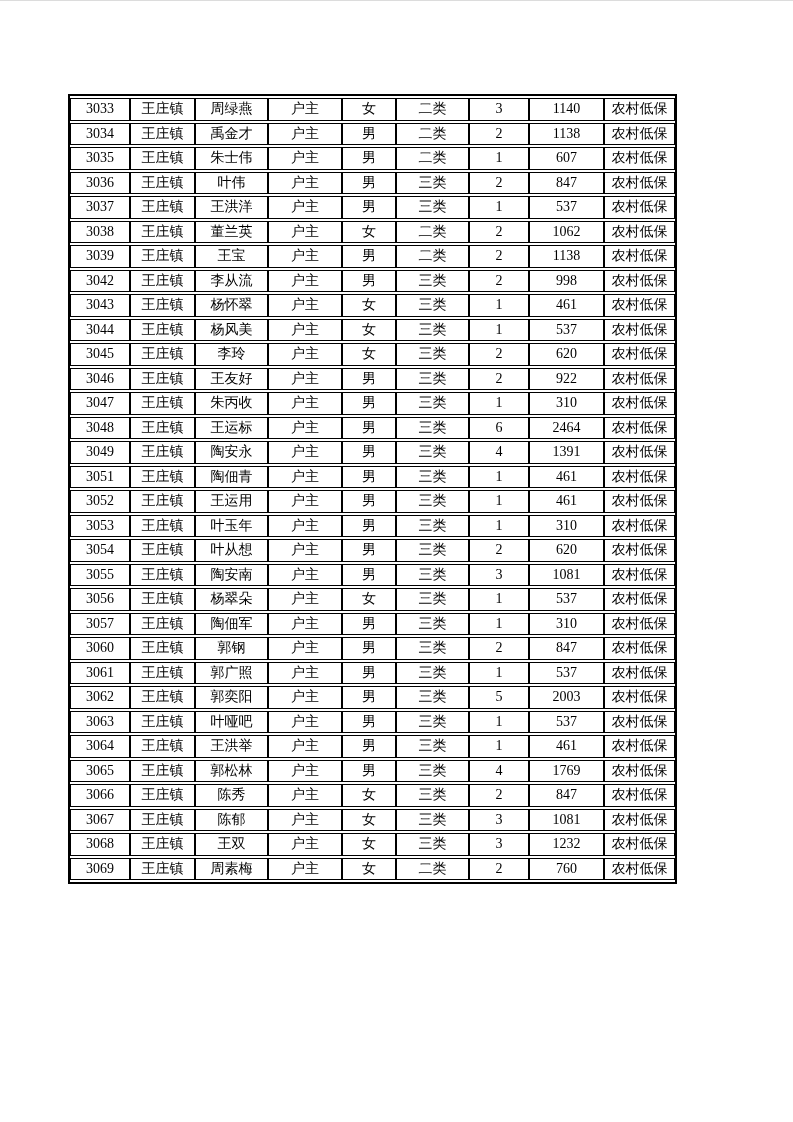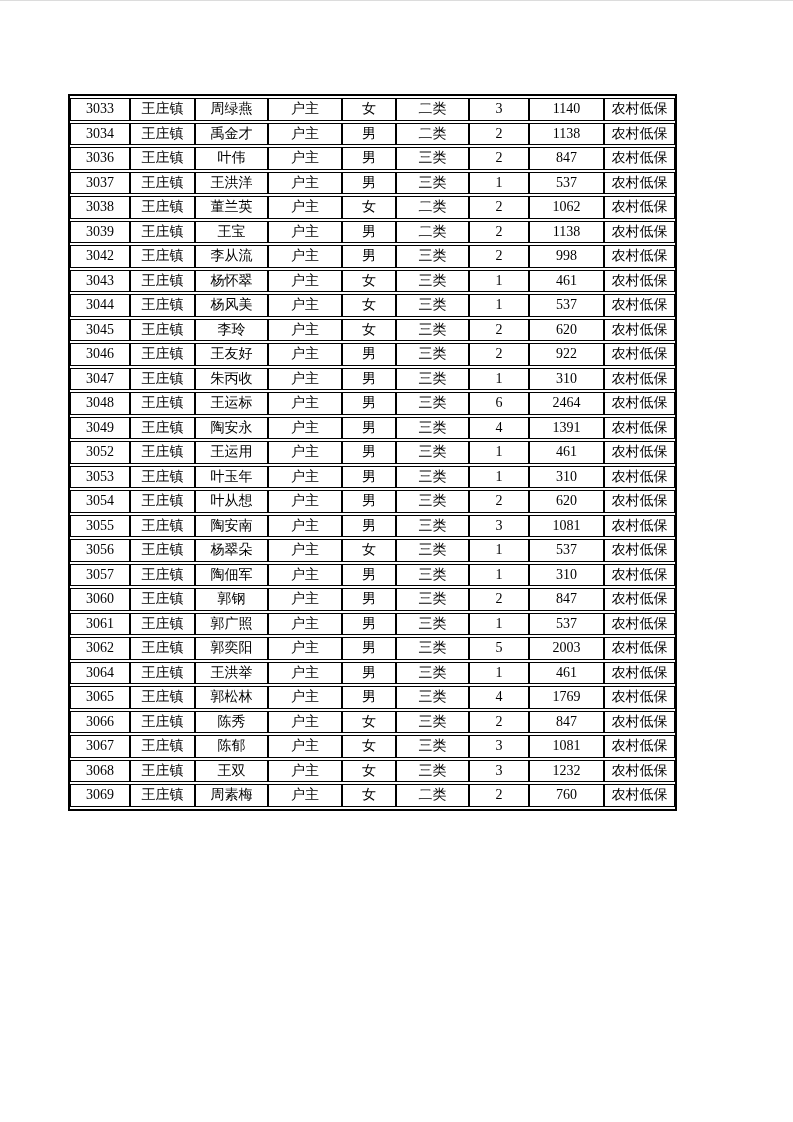--- a/index.html
+++ b/index.html
@@ -90,20 +90,31 @@
           <td>王庄镇</td>
           <td>禹金才</td>
           <td>户主</td>
           <td>男</td>
           <td>二类</td>
           <td>2</td>
           <td>1138</td>
           <td>农村低保</td>
         </tr>
         <tr>
+          <td>3035</td>
+          <td>王庄镇</td>
+          <td>朱士伟</td>
+          <td>户主</td>
+          <td>男</td>
+          <td>二类</td>
+          <td>1</td>
+          <td>607</td>
+          <td>农村低保</td>
+        </tr>
+        <tr>
           <td>3036</td>
           <td>王庄镇</td>
           <td>叶伟</td>
           <td>户主</td>
           <td>男</td>
           <td>三类</td>
           <td>2</td>
           <td>847</td>
           <td>农村低保</td>
         </tr>
@@ -222,20 +233,31 @@
           <td>王庄镇</td>
           <td>陶安永</td>
           <td>户主</td>
           <td>男</td>
           <td>三类</td>
           <td>4</td>
           <td>1391</td>
           <td>农村低保</td>
         </tr>
         <tr>
+          <td>3051</td>
+          <td>王庄镇</td>
+          <td>陶佃青</td>
+          <td>户主</td>
+          <td>男</td>
+          <td>三类</td>
+          <td>1</td>
+          <td>461</td>
+          <td>农村低保</td>
+        </tr>
+        <tr>
           <td>3052</td>
           <td>王庄镇</td>
           <td>王运用</td>
           <td>户主</td>
           <td>男</td>
           <td>三类</td>
           <td>1</td>
           <td>461</td>
           <td>农村低保</td>
         </tr>
@@ -318,20 +340,31 @@
         </tr>
         <tr>
           <td>3062</td>
           <td>王庄镇</td>
           <td>郭奕阳</td>
           <td>户主</td>
           <td>男</td>
           <td>三类</td>
           <td>5</td>
           <td>2003</td>
+          <td>农村低保</td>
+        </tr>
+        <tr>
+          <td>3063</td>
+          <td>王庄镇</td>
+          <td>叶哑吧</td>
+          <td>户主</td>
+          <td>男</td>
+          <td>三类</td>
+          <td>1</td>
+          <td>537</td>
           <td>农村低保</td>
         </tr>
         <tr>
           <td>3064</td>
           <td>王庄镇</td>
           <td>王洪举</td>
           <td>户主</td>
           <td>男</td>
           <td>三类</td>
           <td>1</td>

